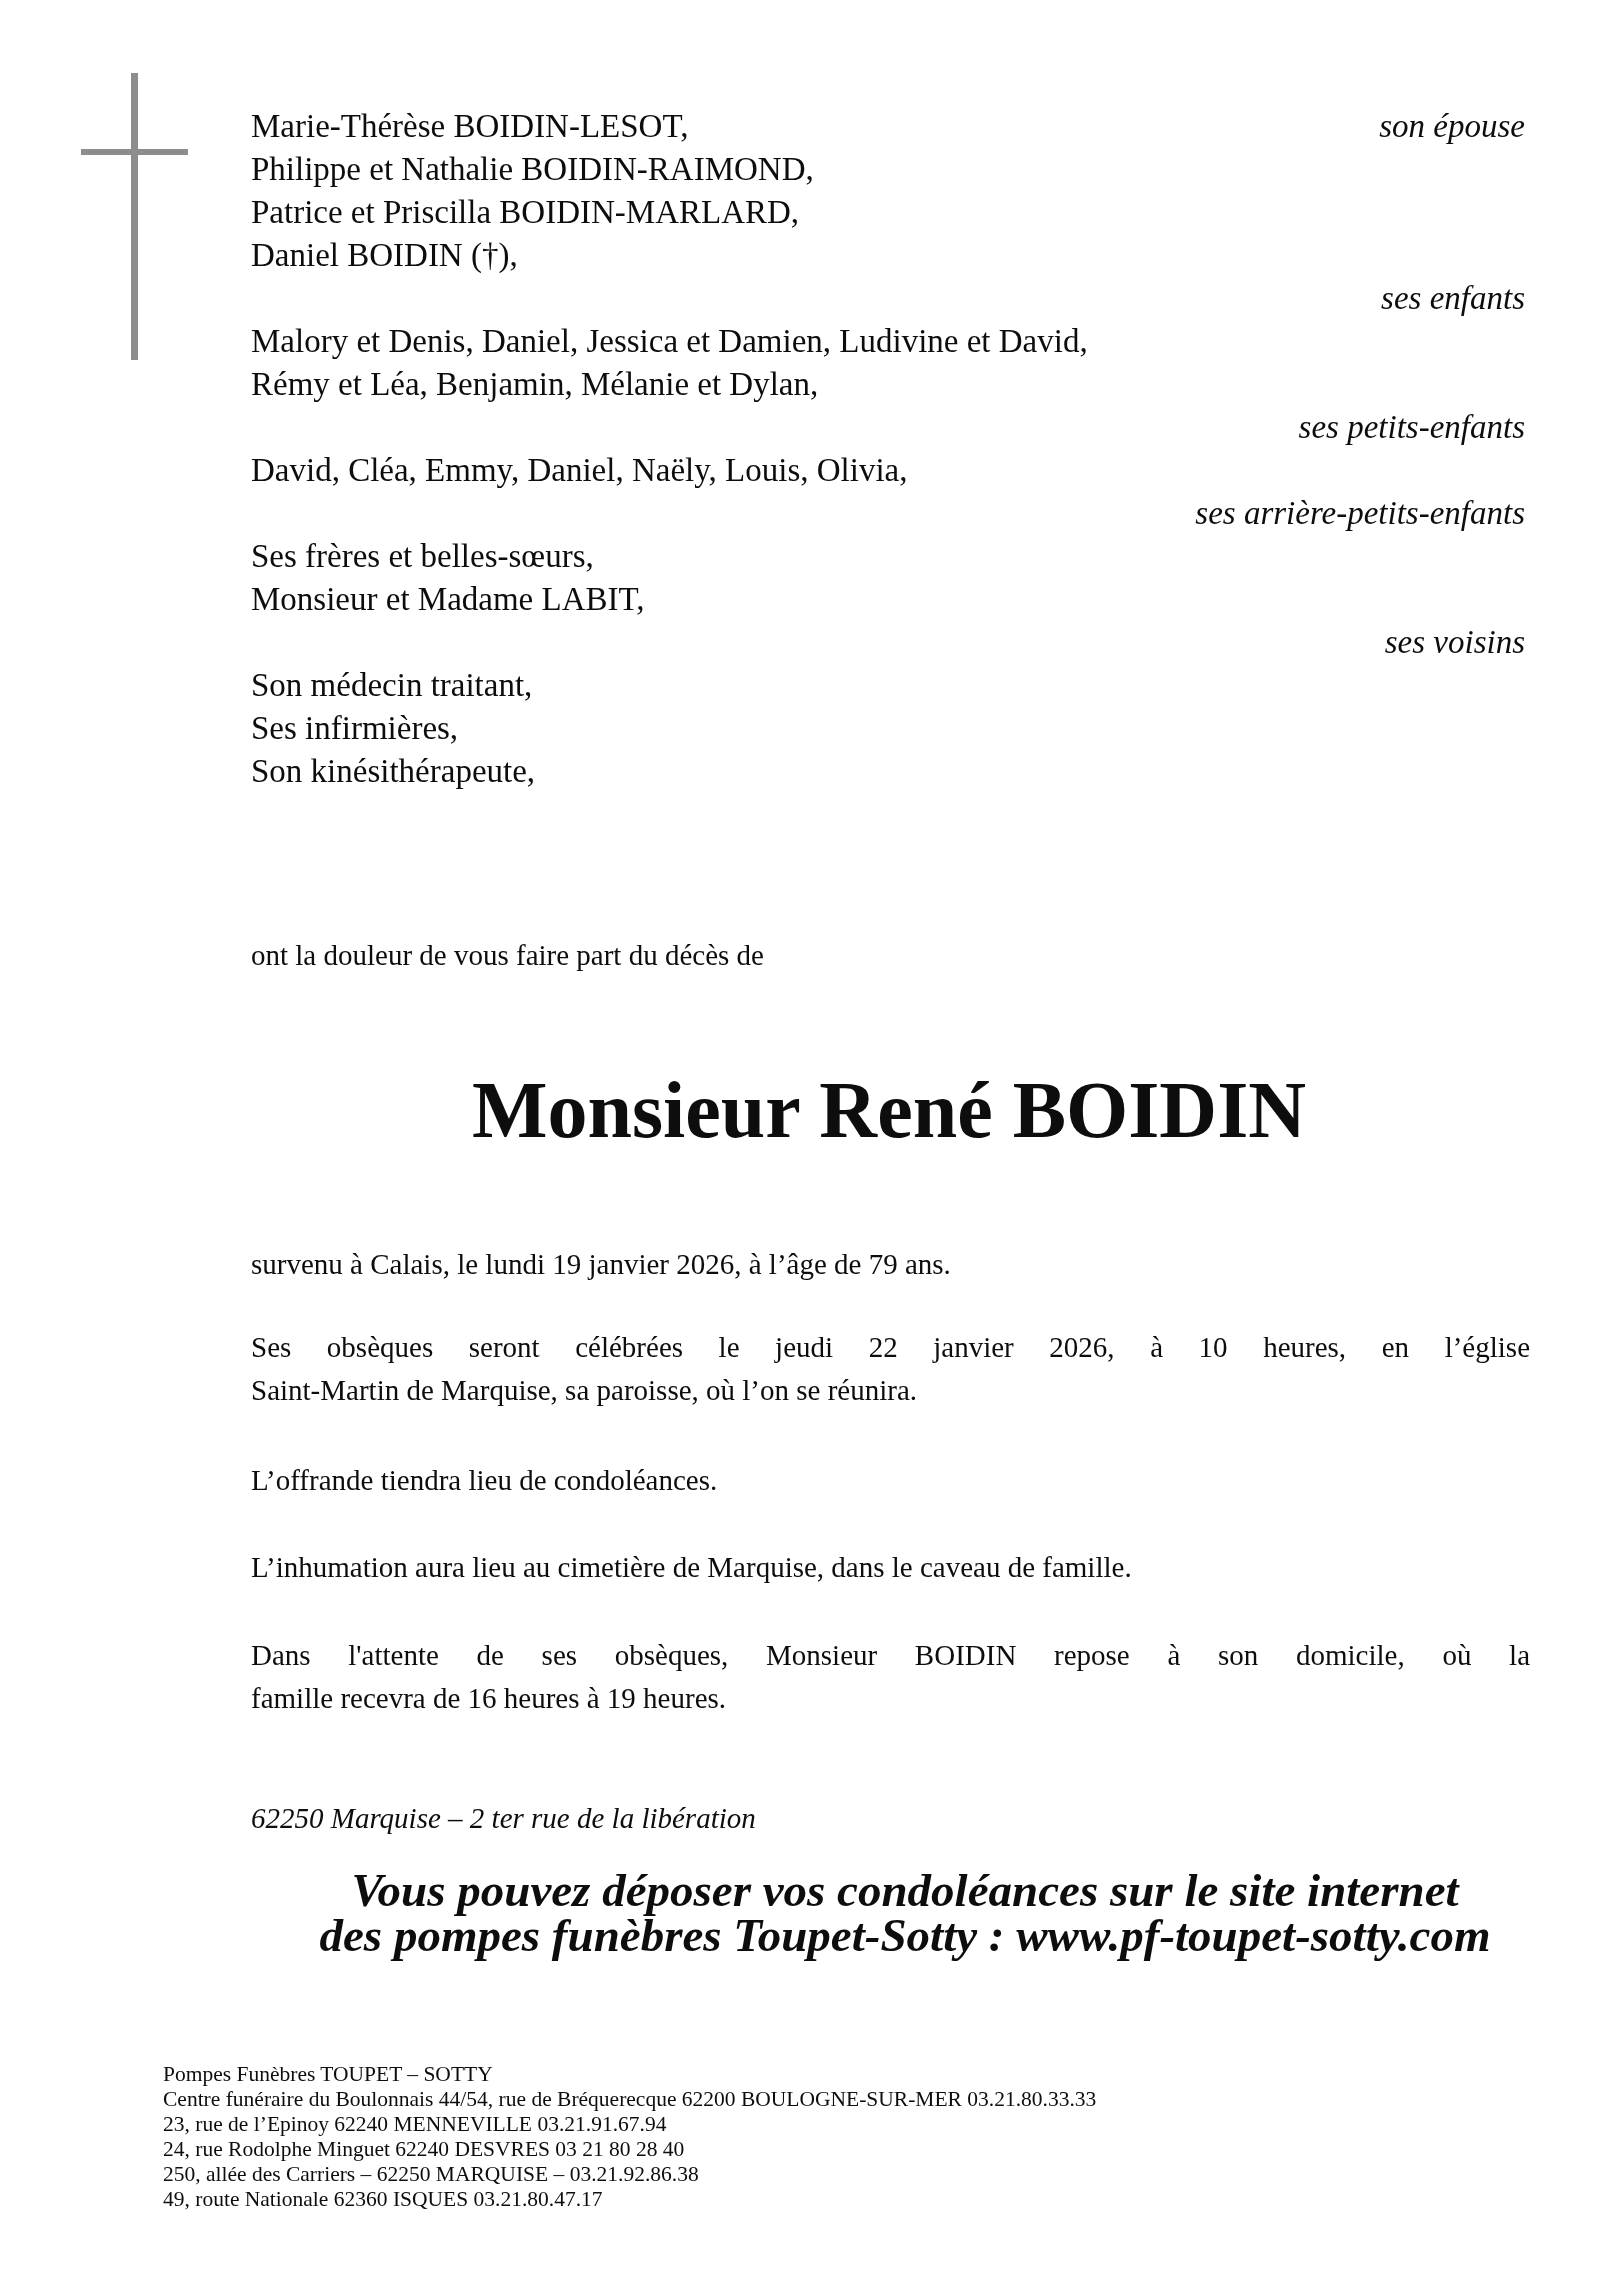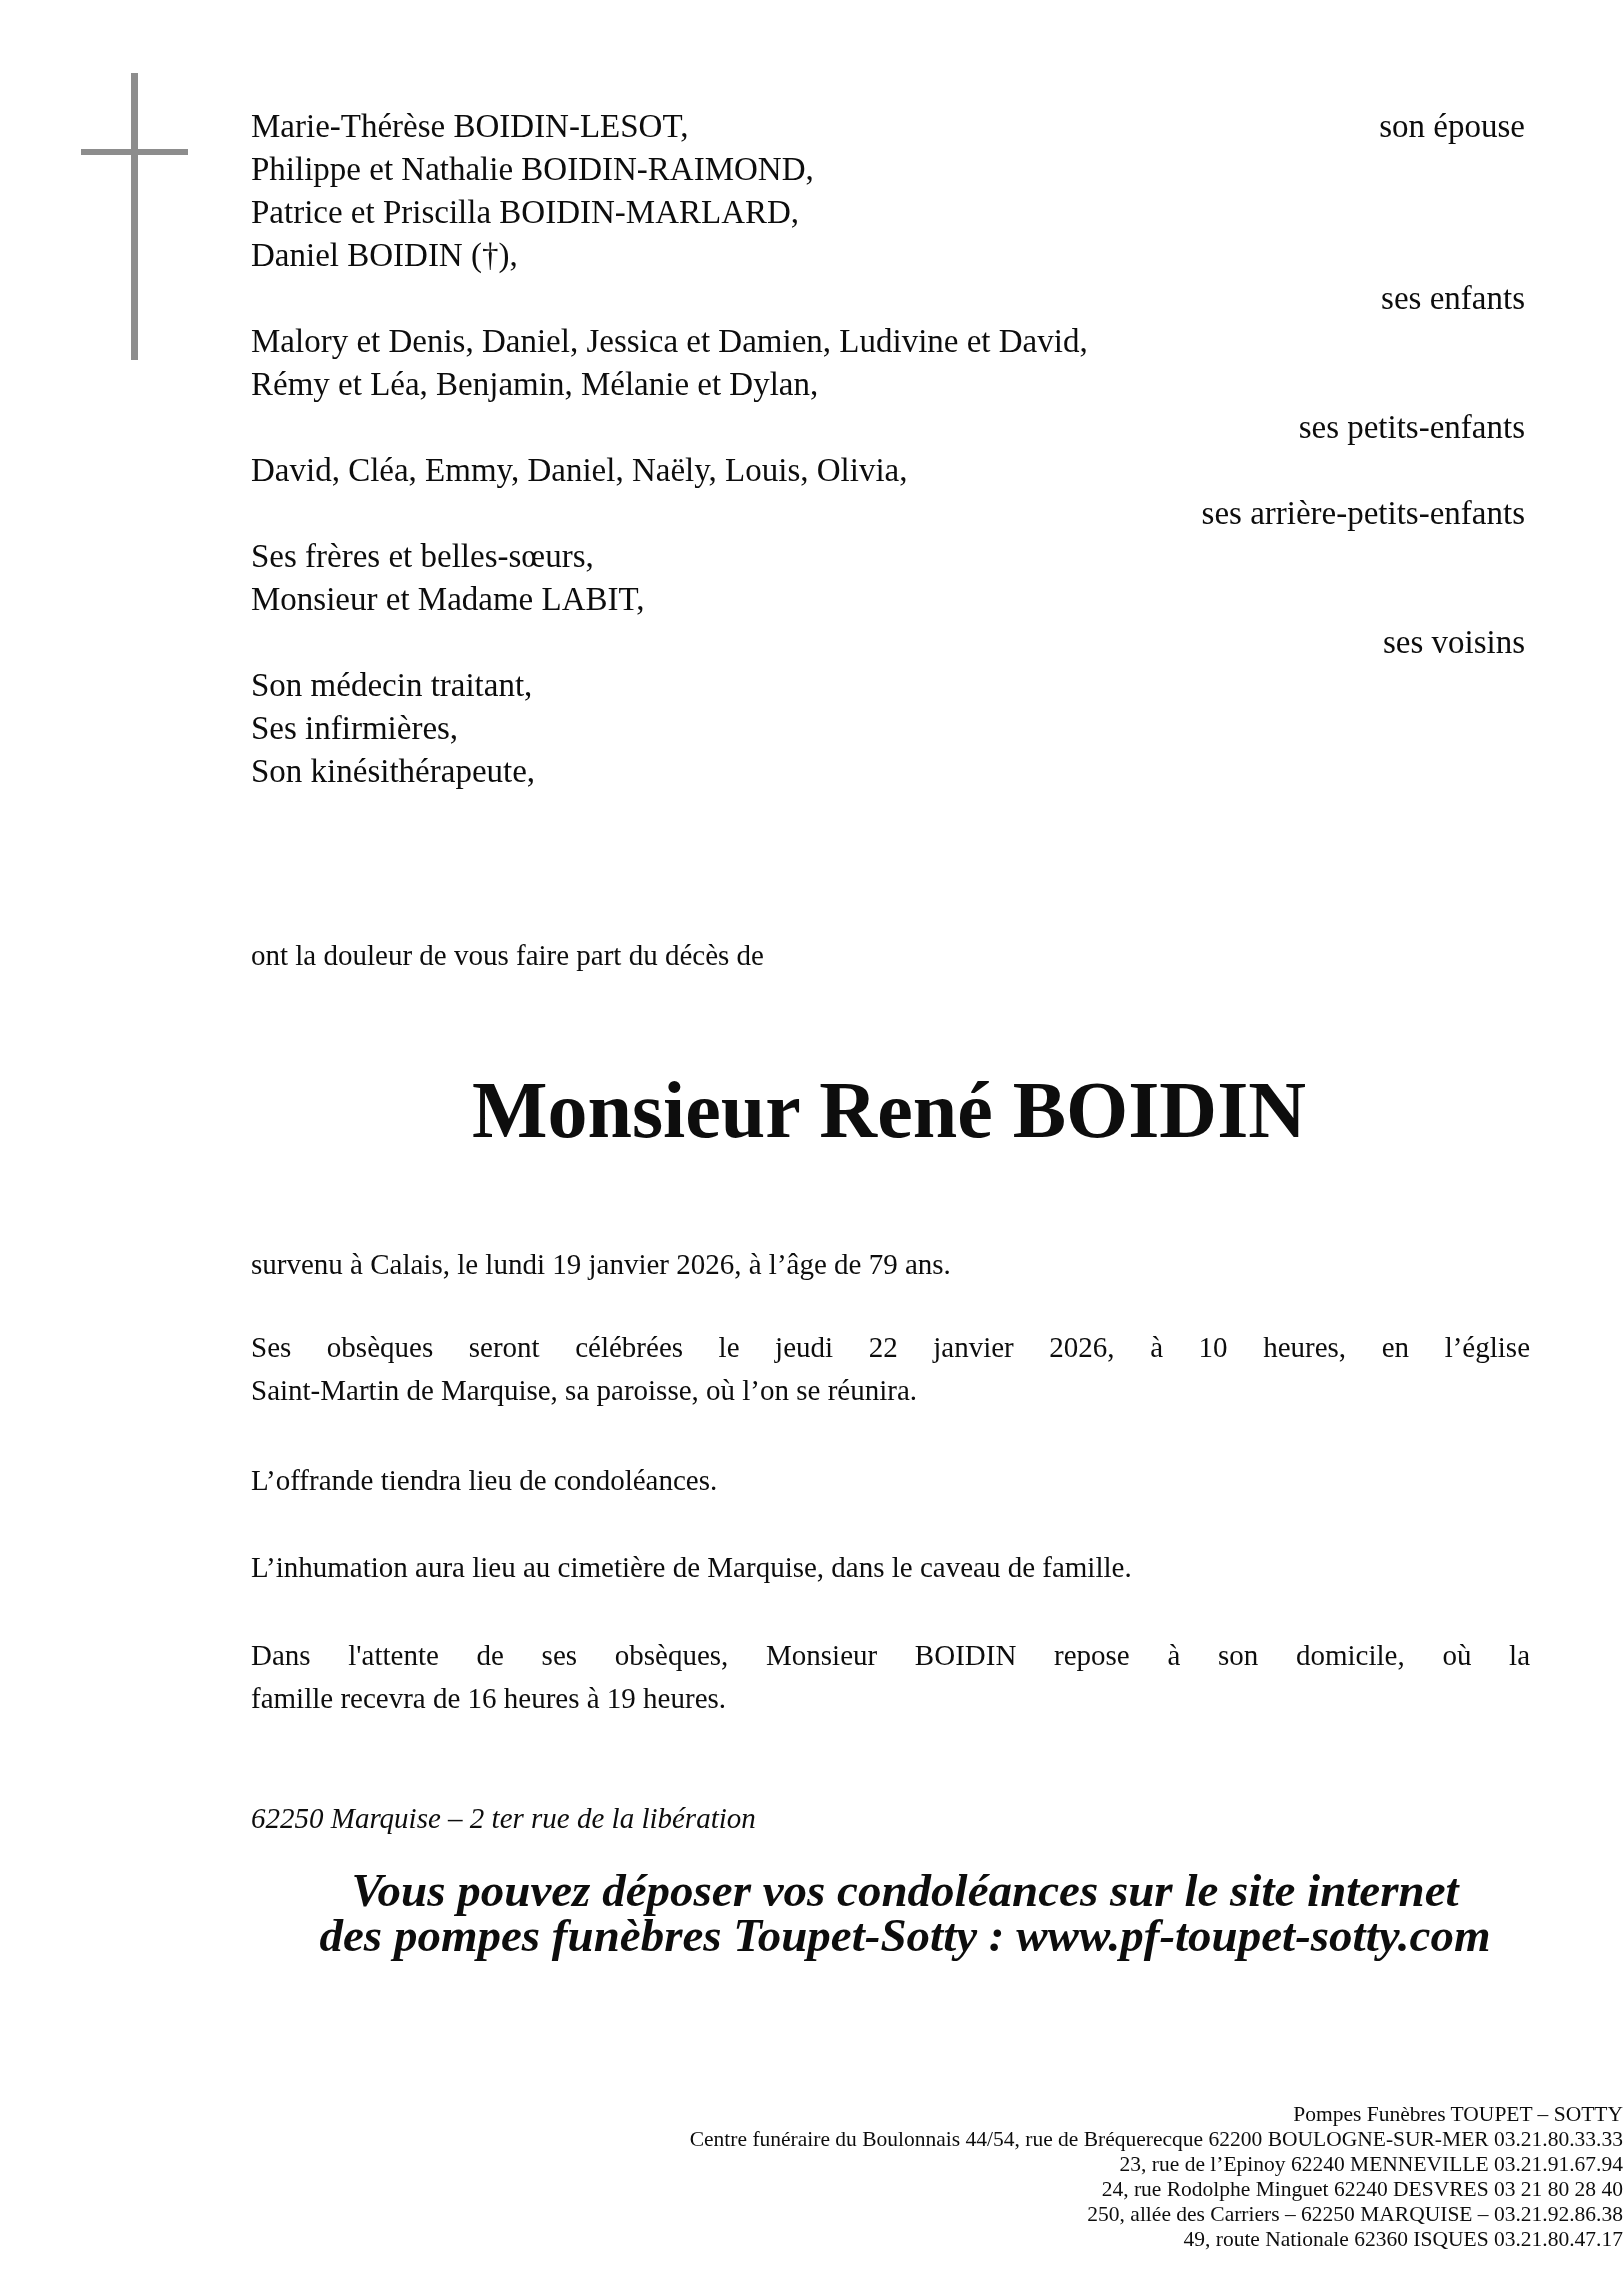--- a/index.html
+++ b/index.html
@@ -37,21 +37,21 @@
     font-size: 33px;
     line-height: 43px;
     white-space: nowrap;
   }
   .names .row { display: block; }
   .names .row.both {
     display: flex;
     justify-content: space-between;
   }
   .names .row.right { text-align: right; }
-  .lbl { }
+  .lbl { font-style: italic; }
   
   .para {
     position: absolute;
     left: 251px;
     width: 1279px;
     font-size: 29px;
     line-height: 43px;
   }
   .jline { text-align: justify; text-align-last: justify; }
   .italic { font-style: italic; margin-top: 32px; }
@@ -76,25 +76,24 @@
     line-height: 45px;
     font-weight: bold;
     font-style: italic;
     white-space: nowrap;
   }
   
   .footer {
     position: absolute;
     left: 163px; top: 2062px;
     width: 1460px;
-    text-align: right;
+    text-align: left;
     font-size: 21.5px;
     line-height: 25px;
     white-space: nowrap;
-    margin-top: 40px;
   }
 </style>
 </head>
 <body>
 
 <div class="page">
 
   <div>
     <div class="cross-v"></div>
     <div class="cross-h"></div>

